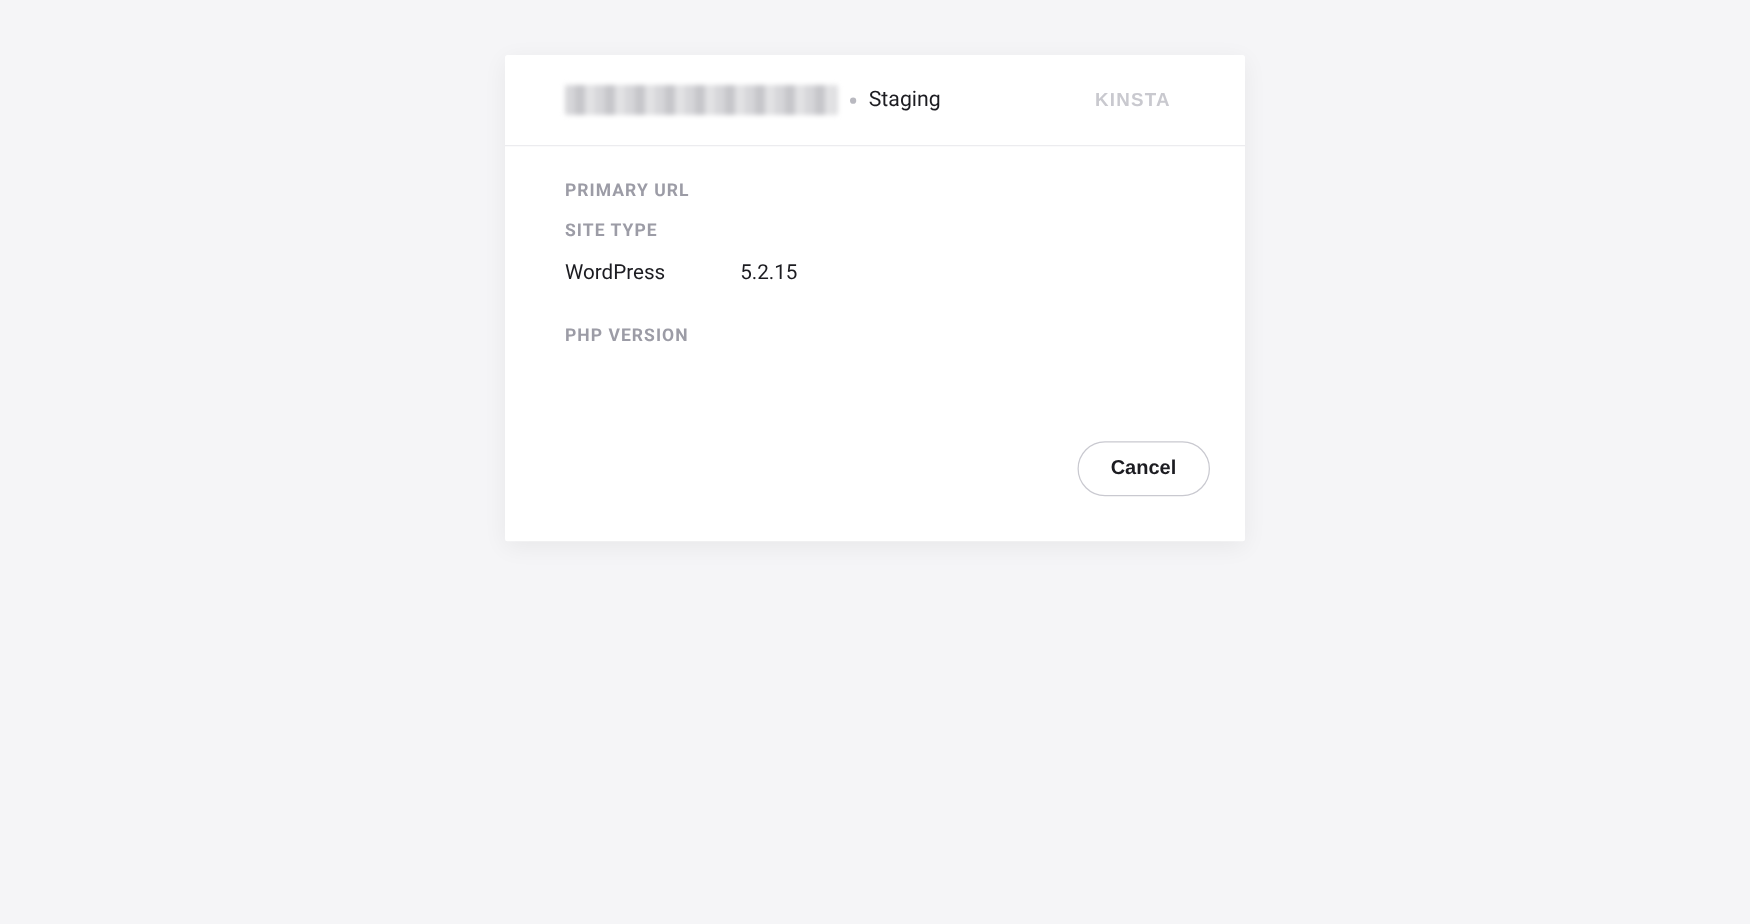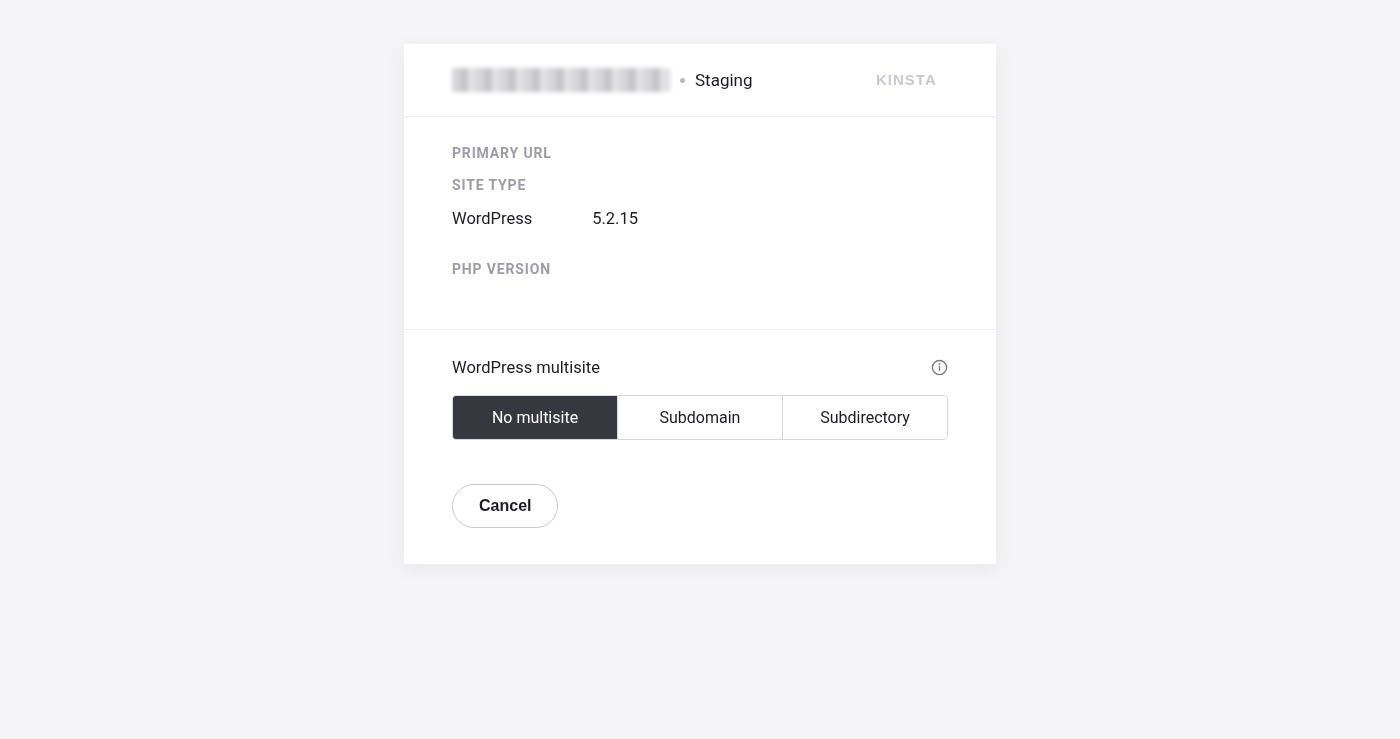--- a/index.html
+++ b/index.html
@@ -134,23 +134,23 @@
   .segment + .segment {
     border-left: 1px solid #d6d6dd;
   }
   .segment.active {
     background: #37373f;
     color: #ffffff;
     border-left: none;
   }
   .card-footer {
     display: flex;
-    justify-content: flex-start;
+    justify-content: flex-end;
     gap: 18px;
-    padding: 24px 44px 36px 48px;
+    padding: 24px 28px 36px 48px;
   }
   .btn {
     border-radius: 999px;
     padding: 12px 26px;
     font-size: 16px;
     font-weight: 600;
     cursor: pointer;
     border: none;
   }
   .btn-secondary {
@@ -186,35 +186,18 @@
 
     <div class="section-label">SITE TYPE</div>
     <div class="type-row">
       <span>WordPress</span>
       <span>5.2.15</span>
     </div>
 
     <div class="section-label">PHP VERSION</div>
   </div>
 
-  <div class="card-multisite">
-    <div class="multisite-head">
-      <span class="multisite-title">WordPress multisite</span>
-      <span class="info-icon">
-        <svg width="17" height="17" viewBox="0 0 24 24" fill="none" stroke="currentColor" stroke-width="2">
-          <circle cx="12" cy="12" r="10"></circle>
-          <line x1="12" y1="10" x2="12" y2="17"></line>
-          <circle cx="12" cy="7" r="0.5" fill="currentColor"></circle>
-        </svg>
-      </span>
-    </div>
-    <div class="segmented">
-      <div class="segment active">No multisite</div>
-      <div class="segment">Subdomain</div>
-      <div class="segment">Subdirectory</div>
-    </div>
-  </div>
 
   <div class="card-footer">
     <button class="btn btn-secondary">Cancel</button>
   </div>
 
 </div>
 
 </body></html>

